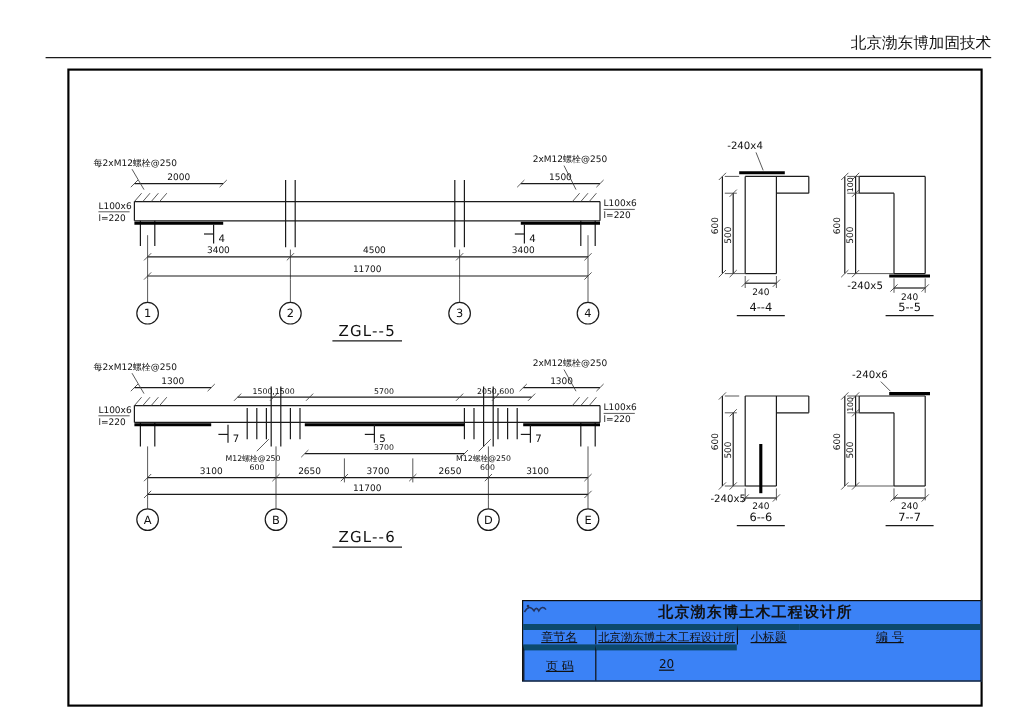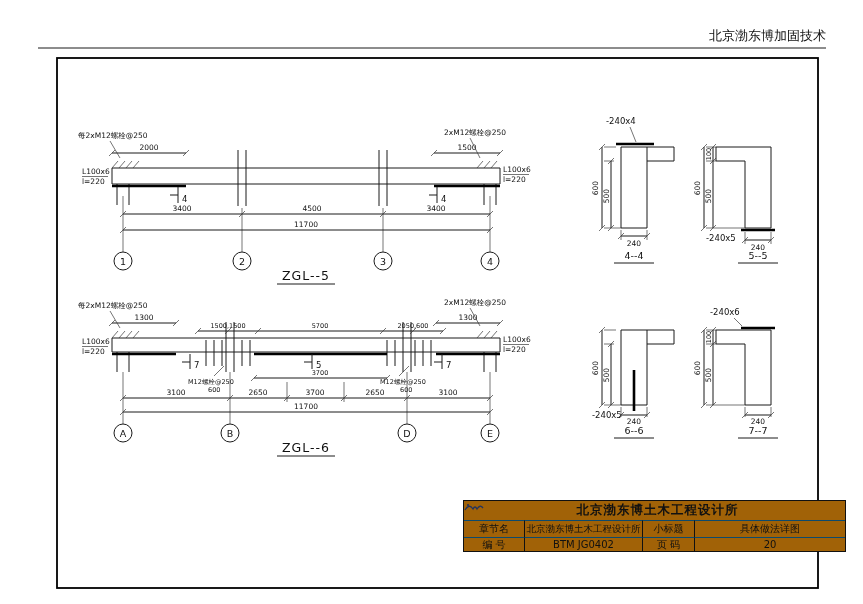--- a/index.html
+++ b/index.html
@@ -10,27 +10,27 @@
   svg .thin{stroke:#3a3a3a;stroke-width:0.7;fill:none;}
   svg .thk{stroke:#000;stroke-width:2.6;fill:none;}
   svg .frame{stroke:#000;stroke-width:1.8;fill:none;}
   svg text{fill:#111;font-family:"DejaVu Sans","Liberation Sans",sans-serif;}
   svg .t6{font-size:6.5px;} svg .t7{font-size:7.5px;} svg .t8{font-size:8.5px;}
   svg .t9{font-size:9.5px;} svg .t12{font-size:12.5px;letter-spacing:1px;}
   svg .mid{text-anchor:middle;}
   svg .hdr{font-size:13px;font-family:"DejaVu Serif","Liberation Serif",serif;}
   svg .bub{stroke:#1b1b1b;stroke-width:1;fill:#fff;}
   
-  .tblock{position:absolute;left:435px;top:500px;width:383px;height:52px;
-          border:1.6px solid #111;box-sizing:border-box;background:#a16207;
+  .tblock{position:absolute;left:435px;top:500px;width:383px;height:68px;
+          border:1.6px solid #111;box-sizing:border-box;background:#3b82f6;
           display:grid;grid-template-columns:60px 118px 52px 1fr;
-          grid-template-rows:19px 17px 1fr;font-size:10px;margin-left:28px;}
+          grid-template-rows:19px 17px 1fr;font-size:10px;}
   .tcell{display:flex;align-items:center;justify-content:center;
          box-sizing:border-box;overflow:hidden;white-space:nowrap;}
-  .bt{border-top:1px solid #0c4a6e;} .bl{border-left:1px solid #111;}
+  .bt{border-top:5px solid #0c4a6e;text-decoration:underline;} .bl{border-left:1px solid #111;}
   .firmrow{grid-column:1 / 5;gap:6px;font-size:12.5px;font-weight:600;
            font-family:"DejaVu Serif","Liberation Serif",serif;letter-spacing:1px;}
   .small{font-size:9.5px;}
 </style>
 </head>
 <body>
 
 <div class="page">
 
 <svg width="863" height="604" viewBox="0 0 863 604">
@@ -418,20 +418,18 @@
       <svg width="20" height="13" viewBox="0 0 20 13">
         <path d="M1 9 Q5 2 9 8 Q11 4 13 8 Q16 3 19 7" stroke="#22335f" stroke-width="1.3" fill="none"></path>
         <circle cx="4" cy="4" r="1.1" fill="#22335f"></circle>
       </svg>
     </span>
     <span>北京渤东博土木工程设计所</span>
   </div>
   <div class="tcell bt">章节名</div>
   <div class="tcell bt bl small">北京渤东博土木工程设计所</div>
   <div class="tcell bt bl">小标题</div>
-  <div class="tcell bt bl">具体做法详图</div>
   <div class="tcell bt">编  号</div>
-  <div class="tcell bt bl">BTM JG0402</div>
   <div class="tcell bt bl">页  码</div>
   <div class="tcell bt bl">20</div>
 </div>
 
 </div>
 
 </body></html>

